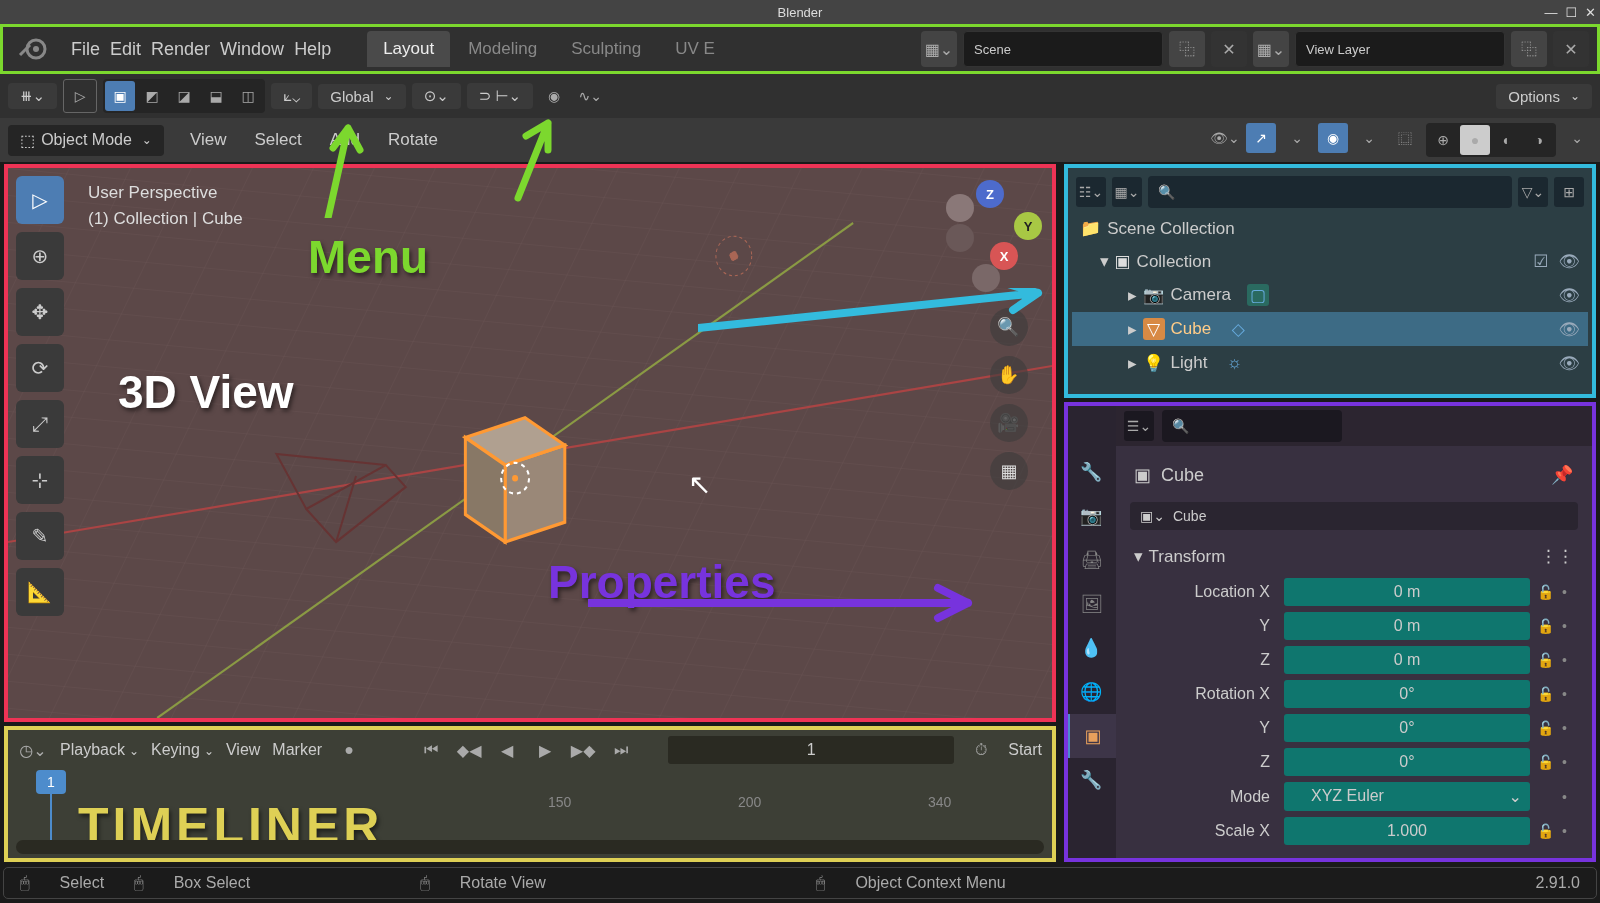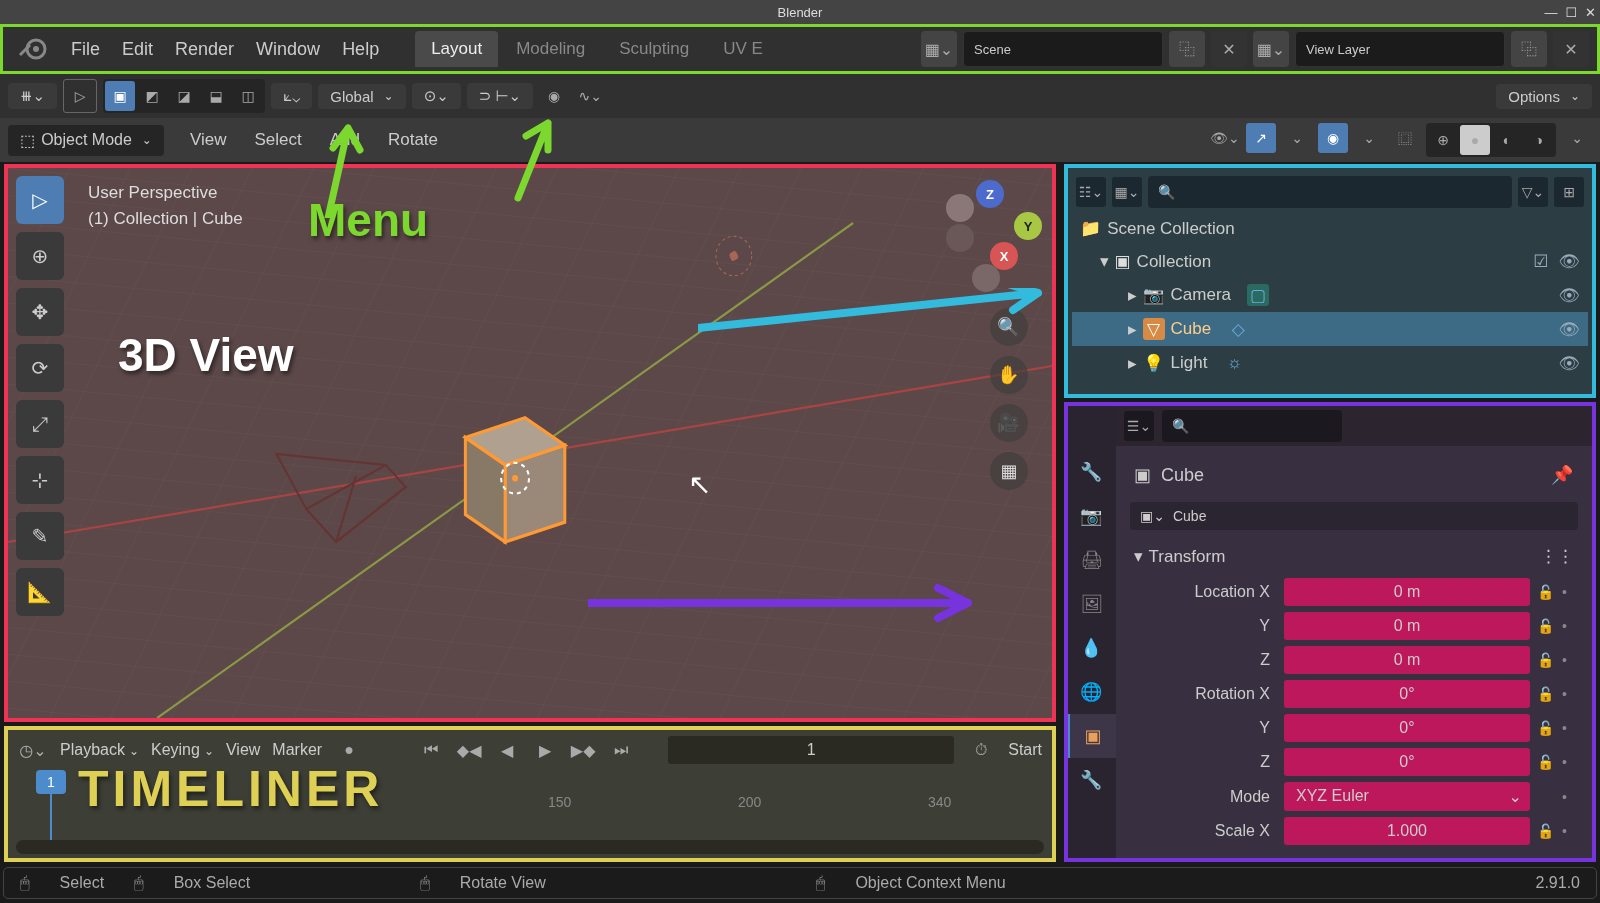--- a/index.html
+++ b/index.html
@@ -4,21 +4,21 @@
 <style>
 * { box-sizing: border-box; margin: 0; padding: 0; font-family: -apple-system, BlinkMacSystemFont, "Segoe UI", sans-serif; }
 body { background: #1a1a1a; color: #ccc; font-size: 14px; overflow: hidden; width: 1600px; height: 903px; position: relative; }
 
 .titlebar { background: #444; height: 24px; display: flex; align-items: center; justify-content: center; color: #ddd; font-size: 13px; position: relative; }
 .titlebar .win-controls { position: absolute; right: 4px; display: flex; gap: 8px; }
 .titlebar .win-controls span { cursor: pointer; }
 
 .topbar { background: #303030; height: 50px; display: flex; align-items: center; padding: 0 8px; gap: 4px; }
 .logo { width: 42px; height: 42px; display: flex; align-items: center; justify-content: center; }
-.menu-main { display: flex; gap: 22px; padding: 0 14px; font-size: 18px; font-weight: 400; }
+.menu-main { display: flex; gap: 10px; padding: 0 14px; font-size: 18px; font-weight: 400; }
 .workspace-tabs { display: flex; gap: 2px; margin-left: 18px; }
 .workspace-tab { padding: 8px 16px; color: #888; border-radius: 4px 4px 0 0; font-size: 17px; }
 .workspace-tab.active { background: #4a4a4a; color: #eee; }
 .topbar-right { margin-left: auto; display: flex; gap: 6px; align-items: center; }
 .scene-selector { background: #1b1b1b; border: 1px solid #333; border-radius: 4px; height: 36px; display: flex; align-items: center; padding: 0 10px; gap: 8px; color: #ccc; }
 .scene-selector input { background: transparent; border: none; color: #ccc; font-size: 13px; width: 140px; outline: none; }
 .icon-btn { width: 36px; height: 36px; display: flex; align-items: center; justify-content: center; background: #444; border-radius: 4px; color: #aaa; font-size: 16px; }
 
 .toolbar-row { background: #303030; height: 44px; display: flex; align-items: center; padding: 0 8px; gap: 6px; }
 .tool-group { display: flex; gap: 2px; align-items: center; background: #252525; border-radius: 4px; padding: 2px; }
@@ -37,21 +37,21 @@
 .viewport3d { flex: 1; background: #3f3f3f; position: relative; border: 4px solid #ee3355; margin: 2px 4px; }
 .viewport-toolbar { position: absolute; left: 8px; top: 8px; display: flex; flex-direction: column; gap: 8px; }
 .vp-tool { width: 48px; height: 48px; background: #3a3a3a; border-radius: 6px; display: flex; align-items: center; justify-content: center; color: #ccc; font-size: 20px; }
 .vp-tool.active { background: #4d7db3; color: #fff; }
 .viewport-info { position: absolute; left: 80px; top: 12px; font-size: 17px; color: #ddd; line-height: 1.5; }
 .nav-gizmo { position: absolute; right: 16px; top: 16px; width: 90px; height: 90px; }
 .nav-gizmo .axis { position: absolute; width: 28px; height: 28px; border-radius: 50%; display: flex; align-items: center; justify-content: center; font-size: 13px; font-weight: bold; }
 .right-tools { position: absolute; right: 24px; top: 140px; display: flex; flex-direction: column; gap: 10px; }
 .right-tools div { width: 38px; height: 38px; background: rgba(60,60,60,0.6); border-radius: 50%; display: flex; align-items: center; justify-content: center; font-size: 18px; color: #ddd; }
 .grid-floor { position: absolute; inset: 0; background: #4a3a3a; overflow: hidden; }
-.annotation { position: absolute; font-size: 46px; font-weight: 700; pointer-events: none; text-shadow: 2px 3px 4px rgba(0,0,0,0.5); }
+.annotation { position: absolute; font-size: 46px; font-weight: 700; pointer-events: none; text-shadow: 2px 3px 4px rgba(0,0,0,0.5); margin-top: 37px; }
 
 .timeline { height: 136px; background: #3d3f36; border: 4px solid #ded055; margin: 2px 4px; position: relative; }
 .timeline-header { height: 40px; display: flex; align-items: center; padding: 0 10px; gap: 12px; font-size: 16px; }
 .timeline-track { height: 60px; position: relative; }
 .timeline-marker { position: absolute; left: 28px; top: 0; }
 .timeline-marker .handle { width: 30px; height: 24px; background: #4d8ccc; border-radius: 4px; display: flex; align-items: center; justify-content: center; color: #fff; font-size: 14px; }
 .timeline-marker .line { width: 2px; height: 50px; background: #4d8ccc; margin-left: 14px; }
 .timeline-ruler { position: absolute; top: 24px; left: 0; right: 0; display: flex; color: #888; font-size: 14px; }
 
 .right-col { width: 540px; display: flex; flex-direction: column; }
@@ -70,21 +70,21 @@
 .props-tabs { width: 48px; background: #2a2430; display: flex; flex-direction: column; padding-top: 44px; }
 .props-tab { height: 44px; display: flex; align-items: center; justify-content: center; font-size: 18px; color: #888; }
 .props-tab.active { background: #3d3548; color: #fff; border-left: 2px solid #4d8ccc; }
 .props-content { flex: 1; padding: 10px 14px; position: relative; padding-top: 50px; }
 .prop-header { display: flex; align-items: center; gap: 10px; padding: 8px 4px; font-size: 18px; }
 .prop-header .pin { margin-left: auto; }
 .prop-data-block { background: #2a2530; border-radius: 4px; padding: 6px 10px; display: flex; align-items: center; gap: 8px; margin: 8px 0; }
 .prop-section-title { padding: 8px 4px; font-size: 17px; display: flex; align-items: center; gap: 6px; }
 .prop-row { display: flex; align-items: center; gap: 4px; padding: 3px 0; }
 .prop-label { width: 150px; text-align: right; padding-right: 10px; font-size: 16px; color: #ccc; }
-.prop-value { flex: 1; background: #be185d; border-radius: 3px; padding: 5px 8px; text-align: center; font-size: 16px; }
+.prop-value { flex: 1; background: #0f766e; border-radius: 3px; padding: 5px 8px; text-align: center; font-size: 16px; }
 .prop-lock { width: 24px; color: #888; text-align: center; }
 .prop-dot { width: 16px; color: #888; }
 
 .statusbar { height: 32px; background: #1b1b1b; display: flex; align-items: center; padding: 0 16px; gap: 30px; font-size: 16px; color: #aaa; border: 1px solid #444; border-radius: 5px; margin: 3px;}
 .statusbar .version { margin-left: auto; }
 
 svg { display: block; }
 .arrow-anno { position: absolute; pointer-events: none; }
 </style>
 </head>
@@ -246,20 +246,21 @@
 
       <div class="right-tools">
         <div>🔍</div>
         <div>✋</div>
         <div>🎥</div>
         <div>▦</div>
       </div>
 
       <div class="annotation" style="left:300px; top:25px; color:#7cd82e;">Menu</div>
       <div class="annotation" style="left:110px; top:160px; color:#ffffff;">3D View</div>
+      <div class="annotation" style="left:540px; top:350px; color:#7733dd;">Properties</div>
       <svg class="arrow-anno" style="left:290px; top:-50px;" width="260" height="100">
           <path d="M30 100 L50 10 M50 10 L35 30 M50 10 L62 32" stroke="#7cd82e" stroke-width="7" fill="none" stroke-linecap="round"></path>
           <path d="M220 80 L250 5 M250 5 L228 18 M250 5 L250 32" stroke="#7cd82e" stroke-width="7" fill="none" stroke-linecap="round"></path>
         </svg>
       <svg class="arrow-anno" style="left:690px; top:120px;" width="360" height="60">
           <path d="M0 40 L340 5 M340 5 L310 -4 M340 5 L315 22" stroke="#33bbdd" stroke-width="8" fill="none" stroke-linecap="round"></path>
         </svg>
       <svg class="arrow-anno" style="left:580px; top:410px;" width="400" height="50">
           <path d="M0 25 L380 25 M380 25 L350 10 M380 25 L350 40" stroke="#7733dd" stroke-width="8" fill="none" stroke-linecap="round"></path>
         </svg>
@@ -415,21 +416,21 @@
             <div class="prop-dot">•</div>
           </div>
         <div class="prop-row">
             <div class="prop-label">Z</div>
             <div class="prop-value">0°</div>
             <div class="prop-lock">🔓</div>
             <div class="prop-dot">•</div>
           </div>
         <div class="prop-row">
             <div class="prop-label">Mode</div>
-            <div class="prop-value" style="text-align:left; padding-left:12px;"><span>XYZ Euler</span> <span style="float:right;">⌄</span></div>
+            <div class="prop-value" style="text-align:left; padding-left:27px;"><span>XYZ Euler</span> <span style="float:right;">⌄</span></div>
             <div class="prop-lock"></div>
             <div class="prop-dot">•</div>
           </div>
         <div class="prop-row">
             <div class="prop-label">Scale X</div>
             <div class="prop-value">1.000</div>
             <div class="prop-lock">🔓</div>
             <div class="prop-dot">•</div>
           </div>
       </div>

